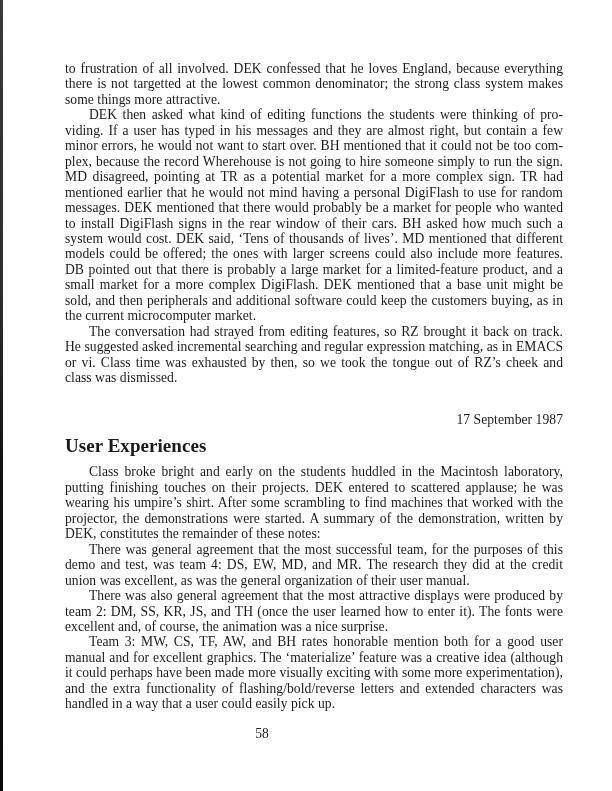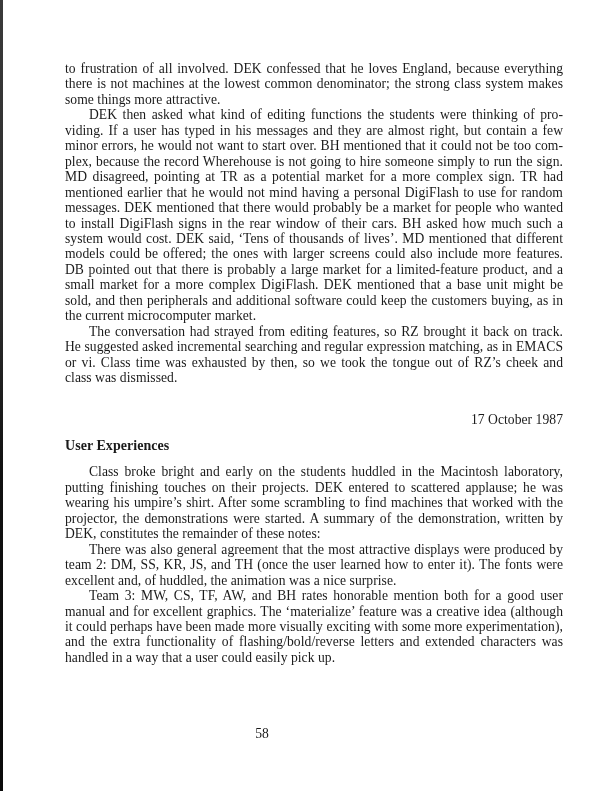--- a/index.html
+++ b/index.html
@@ -44,48 +44,49 @@
     }
     .date {
       text-align: right;
       margin-top: 26px;
       margin-bottom: 0;
     }
     .section-heading {
       font-weight: bold;
       margin-top: 11px;
       margin-bottom: 11px;
-      font-size: 14px;
+      font-size: 19px;
       text-align: left;
     }
     .page-number {
       position: absolute;
       left: 0;
       width: 524px;
       top: 726px;
       text-align: center;
       font-family: "Liberation Serif", "DejaVu Serif", serif;
       font-size: 13.6px;
     }
   </style>
 </head>
 <body>
 
 <div class="scan-edge"></div>
 
 <div class="page">
   <div>
-    <p class="para">to frustration of all involved. DEK confessed that he loves England, because everything there is not machines at the lowest common denominator; the strong class system makes some things more attractive.</p>
+    <p class="para">to frustration of all involved. DEK confessed that he loves England, because everything there is not targetted at the lowest common denominator; the strong class system makes some things more attractive.</p>
     <p class="para indent">DEK then asked what kind of editing functions the students were thinking of pro­viding. If a user has typed in his messages and they are almost right, but contain a few minor errors, he would not want to start over. BH mentioned that it could not be too com­plex, because the record Wherehouse is not going to hire someone simply to run the sign. MD disagreed, pointing at TR as a potential market for a more complex sign. TR had mentioned earlier that he would not mind having a personal DigiFlash to use for random messages. DEK mentioned that there would probably be a market for people who wanted to install DigiFlash signs in the rear window of their cars. BH asked how much such a system would cost. DEK said, ‘Tens of thousands of lives’. MD mentioned that different models could be offered; the ones with larger screens could also include more features. DB pointed out that there is probably a large market for a limited-feature product, and a small market for a more complex DigiFlash. DEK mentioned that a base unit might be sold, and then peripherals and additional software could keep the customers buying, as in the current microcomputer market.</p>
     <p class="para indent">The conversation had strayed from editing features, so RZ brought it back on track. He suggested asked incremental searching and regular expression matching, as in EMACS or vi. Class time was exhausted by then, so we took the tongue out of RZ’s cheek and class was dismissed.</p>
   </div>
 
-  <p class="date">17 October 1987</p>
+  <p class="date">17 September 1987</p>
 
   <div>
     <h3 class="section-heading">User Experiences</h3>
     <p class="para indent">Class broke bright and early on the students huddled in the Macintosh laboratory, putting finishing touches on their projects. DEK entered to scattered applause; he was wearing his umpire’s shirt. After some scrambling to find machines that worked with the projector, the demonstrations were started. A summary of the demonstration, written by DEK, constitutes the remainder of these notes:</p>
-    <p class="para indent">There was also general agreement that the most attractive displays were produced by team 2: DM, SS, KR, JS, and TH (once the user learned how to enter it). The fonts were excellent and, of huddled, the animation was a nice surprise.</p>
+    <p class="para indent">There was general agreement that the most successful team, for the purposes of this demo and test, was team 4: DS, EW, MD, and MR. The research they did at the credit union was excellent, as was the general organization of their user manual.</p>
+    <p class="para indent">There was also general agreement that the most attractive displays were produced by team 2: DM, SS, KR, JS, and TH (once the user learned how to enter it). The fonts were excellent and, of course, the animation was a nice surprise.</p>
     <p class="para indent">Team 3: MW, CS, TF, AW, and BH rates honorable mention both for a good user manual and for excellent graphics. The ‘materialize’ feature was a creative idea (although it could perhaps have been made more visually exciting with some more experimentation), and the extra functionality of flashing/bold/reverse letters and extended characters was handled in a way that a user could easily pick up.</p>
   </div>
 </div>
 
 <div class="page-number">58</div>
 
 </body></html>

